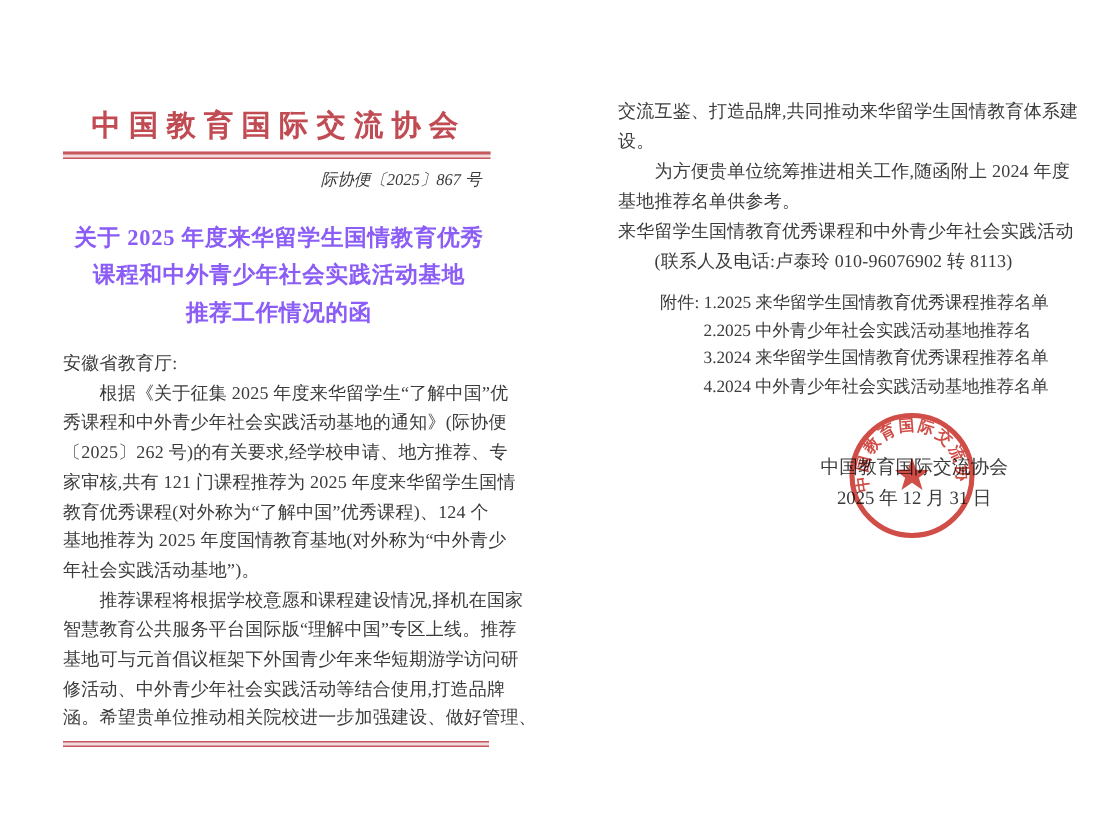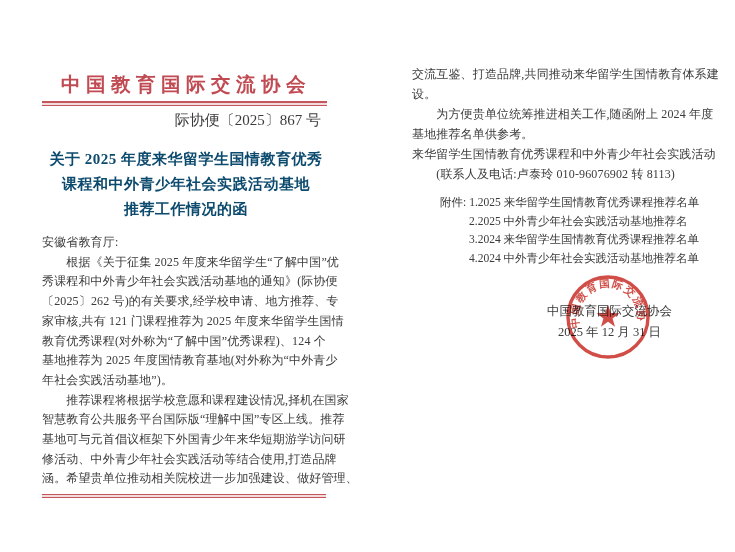--- a/index.html
+++ b/index.html
@@ -15,25 +15,25 @@
     position:absolute;top:72px;left:0;right:0;text-align:center;white-space:nowrap;
     color:var(--header-red,#c14b53);font-weight:bold;font-size:19.5px;line-height:26px;letter-spacing:5.5px;
   }
   .head-rule{
     position:absolute;top:101px;left:0;width:285px;height:2px;
     border-top:2.5px solid var(--rule-red,#c4565e);border-bottom:1.2px solid var(--rule-red,#c4565e);
     background:var(--rule-fill,#f3dadd);
   }
   .doc-number{
     position:absolute;top:112px;left:0;right:9px;text-align:right;
-    font-size:15px;line-height:16px;white-space:nowrap;
+    font-size:11px;line-height:16px;white-space:nowrap;font-style:italic;
   }
   .title{
     position:absolute;top:147px;left:0;right:0;text-align:center;
-    font-weight:bold;font-size:15px;line-height:25px;color:#0c4a6e;letter-spacing:.5px;
+    font-weight:bold;font-size:15px;line-height:25px;color:#8b5cf6;letter-spacing:.5px;
   }
   .body-lines{position:absolute;left:0;right:0;font-size:12px;line-height:19.7px;letter-spacing:.15px;white-space:nowrap;}
   .left-body{top:233px;}
   .right-body{top:47px;line-height:19.9px;margin-top:18px;}
   .foot-rule{
     position:absolute;top:494px;left:0;width:284px;height:2px;
     border-top:1.4px solid var(--rule-red,#c4565e);border-bottom:1.4px solid var(--rule-red,#c4565e);
     background:var(--rule-fill,#f3dadd);
   }
   .attachments{position:absolute;top:193px;left:0;right:0;font-size:11.5px;line-height:18.6px;white-space:nowrap;}

